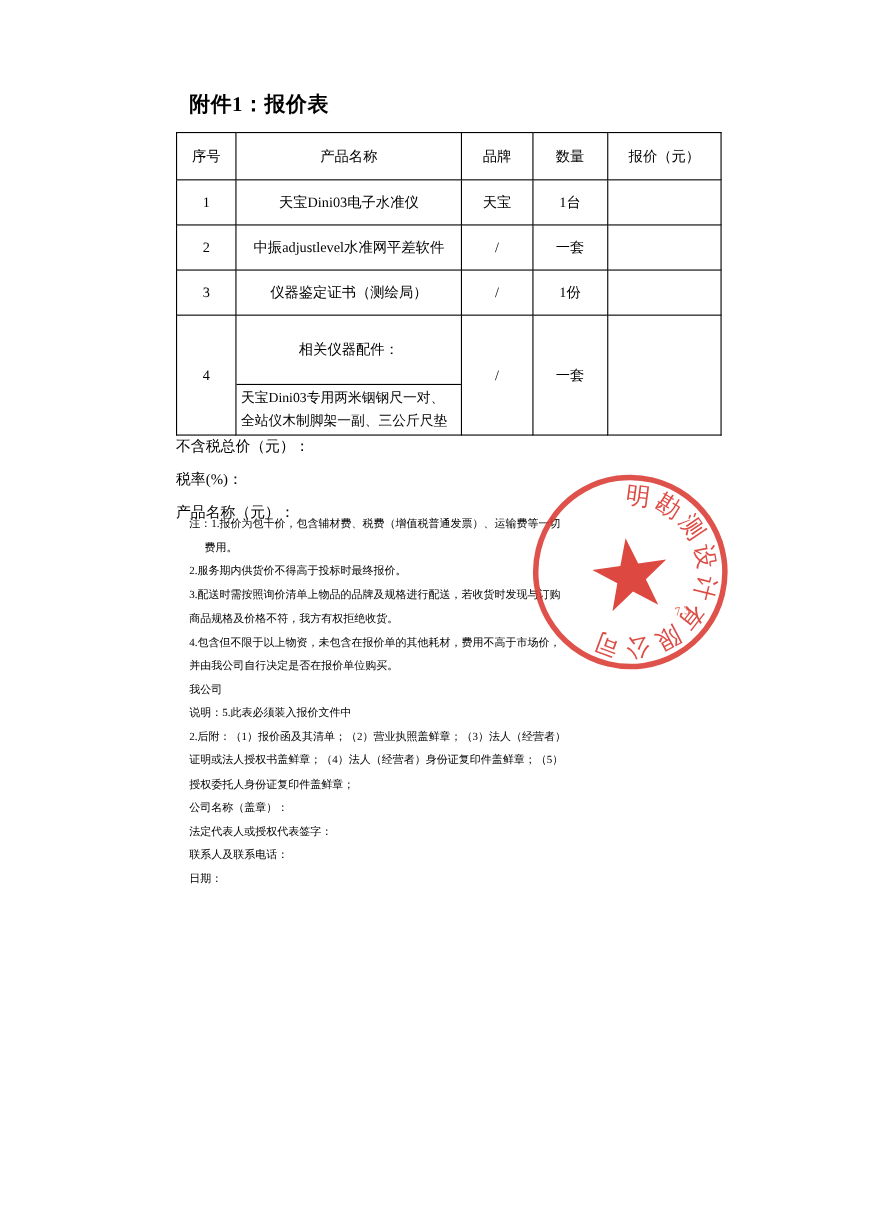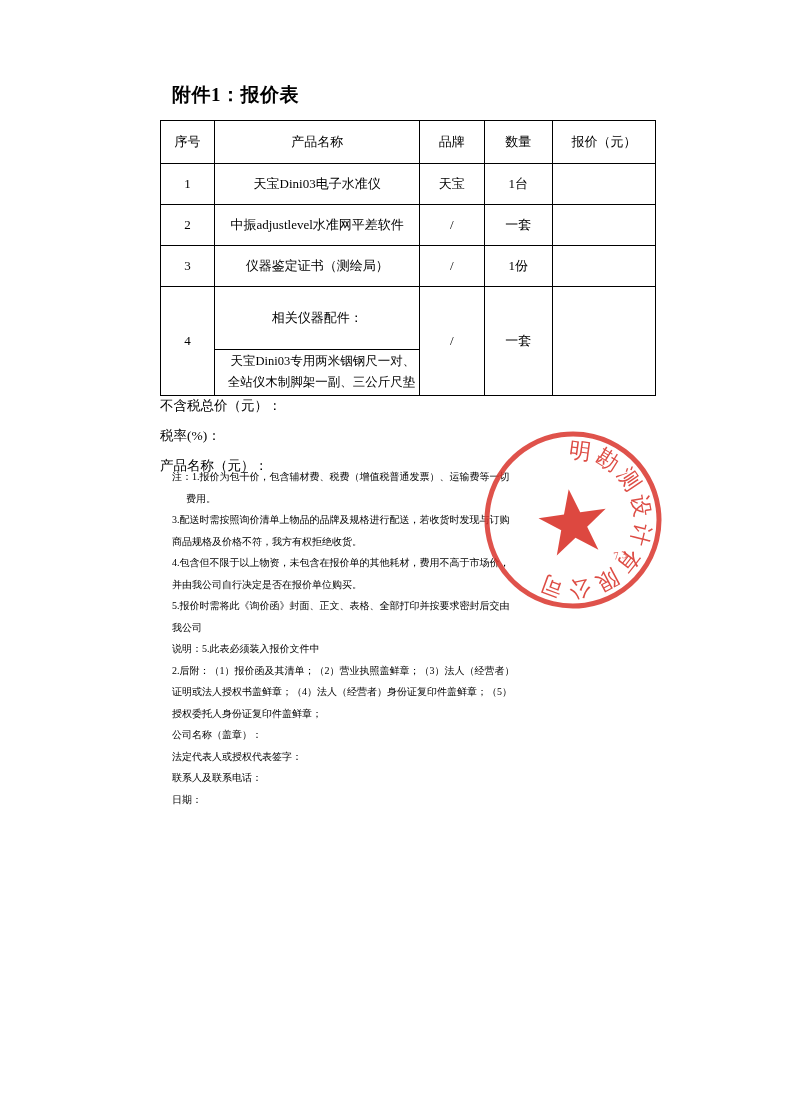--- a/index.html
+++ b/index.html
@@ -156,44 +156,44 @@
         <td>仪器鉴定证书（测绘局）</td>
         <td>/</td>
         <td>1份</td>
         <td></td>
       </tr>
       <tr>
         <td class="tall-cell">4</td>
         <td class="tall-cell cell-sub">
           <span class="sub-inner">
             <span class="sub-top" style="display:block;">相关仪器配件：</span>
-            <span class="sub-bottom" style="display:block;text-align:right;">天宝Dini03专用两米铟钢尺一对、全站仪木制脚架一副、三公斤尺垫</span>
+            <span class="sub-bottom" style="display:block;">天宝Dini03专用两米铟钢尺一对、全站仪木制脚架一副、三公斤尺垫</span>
           </span>
         </td>
         <td class="tall-cell">/</td>
         <td class="tall-cell">一套</td>
         <td class="tall-cell"></td>
       </tr>
     </tbody>
   </table>
 
   <div class="after-table">
     <div>不含税总价（元）：</div>
     <div>税率(%)：</div>
     <div>产品名称（元）：</div>
   </div>
 
   <div class="notes">
     <p>注：1.报价为包干价，包含辅材费、税费（增值税普通发票）、运输费等一切</p>
     <p class="note-indent2">费用。</p>
+    <p>2.服务期内供货价不得高于投标时最终报价。</p>
     <p>3.配送时需按照询价清单上物品的品牌及规格进行配送，若收货时发现与订购</p>
     <p>商品规格及价格不符，我方有权拒绝收货。</p>
     <p>4.包含但不限于以上物资，未包含在报价单的其他耗材，费用不高于市场价，</p>
     <p>并由我公司自行决定是否在报价单位购买。</p>
-    <p>5.报价时需将此《询价函》封面、正文、表格、全部打印并按要求密封后交由</p>
     <p>我公司</p>
     <p>说明：5.此表必须装入报价文件中</p>
     <p>2.后附：（1）报价函及其清单；（2）营业执照盖鲜章；（3）法人（经营者）</p>
     <p>证明或法人授权书盖鲜章；（4）法人（经营者）身份证复印件盖鲜章；（5）</p>
     <p>授权委托人身份证复印件盖鲜章；</p>
     <p>公司名称（盖章）：</p>
     <p>法定代表人或授权代表签字：</p>
     <p>联系人及联系电话：</p>
     <p>日期：</p>
   </div>

